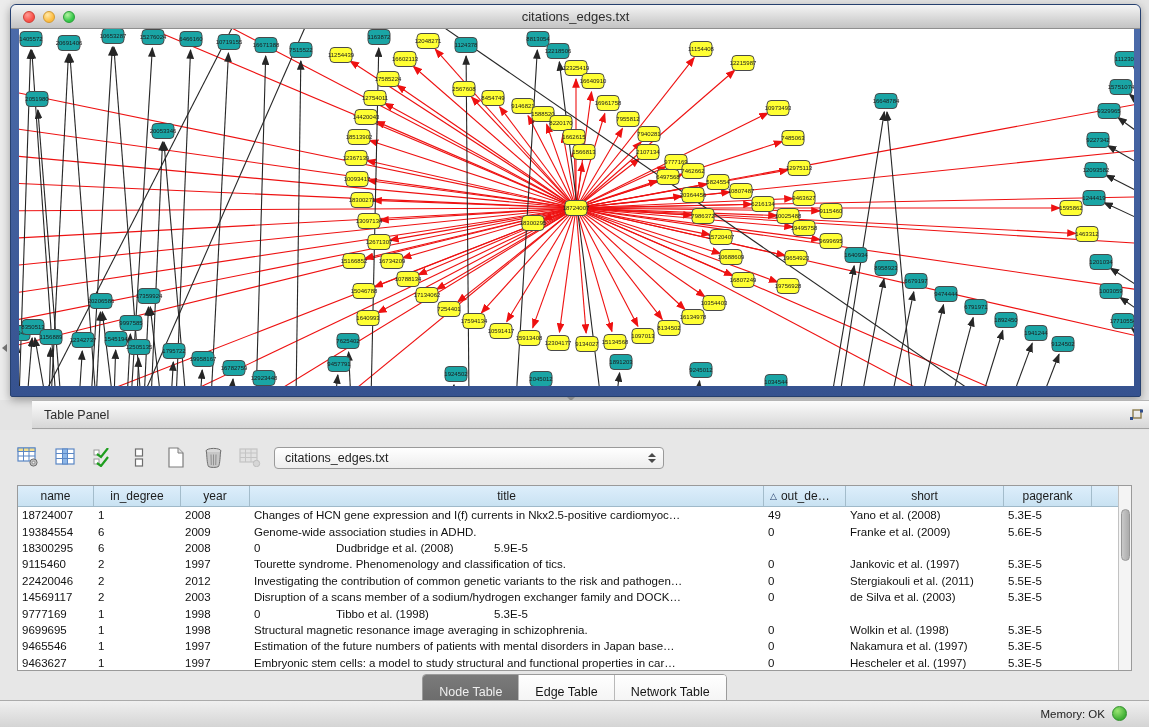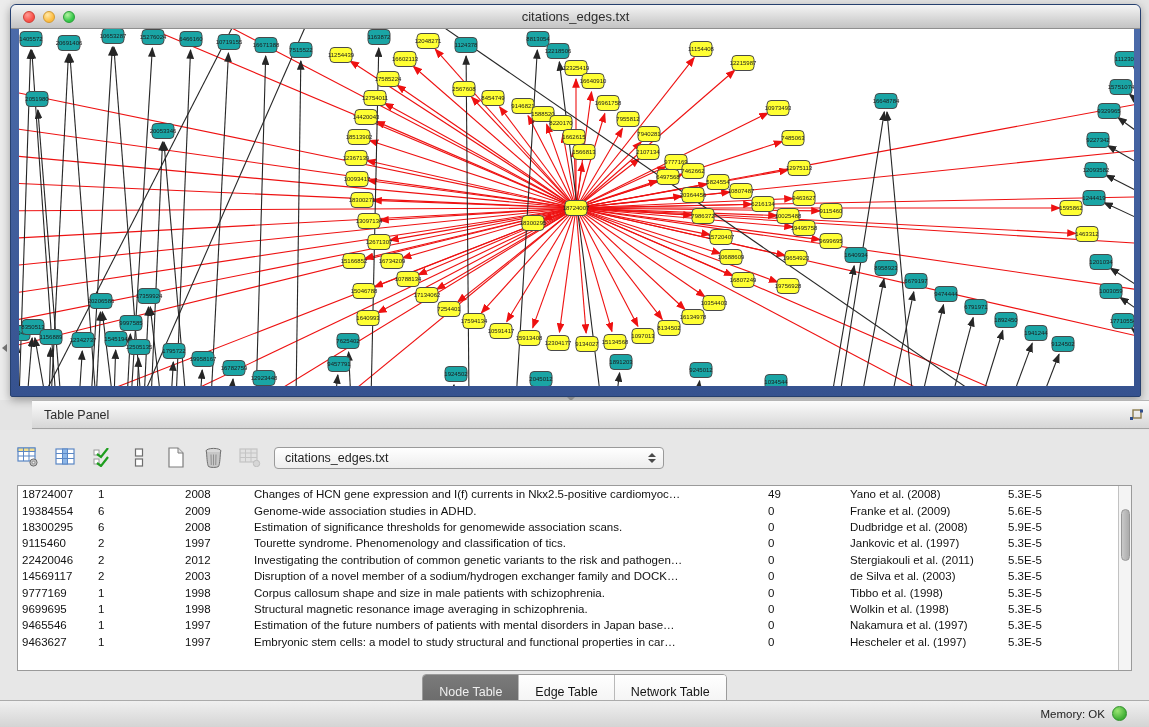--- a/index.html
+++ b/index.html
@@ -848,20 +848,44 @@
 
     <div class="table-select">
       <span class="value">citations_edges.txt</span>
       <span class="select-arrows">
           <i class="up"></i>
           <i class="dn"></i>
         </span>
     </div>
 
     <div class="attr-table">
+      <div class="thead" id="thead">
+          <div class="th c0">
+            <span>name</span>
+          </div>
+          <div class="th c1">
+            <span>in_degree</span>
+          </div>
+          <div class="th c2">
+            <span>year</span>
+          </div>
+          <div class="th c3">
+            <span>title</span>
+          </div>
+          <div class="th c4 sorted">
+            <span class="sort-tri">△</span>
+            <span>out_de…</span>
+          </div>
+          <div class="th c5">
+            <span>short</span>
+          </div>
+          <div class="th c6">
+            <span>pagerank</span>
+          </div>
+        </div>
       <div class="tbody" id="tbody">
           <div class="tr">
             <div class="td c0">18724007</div>
             <div class="td c1">1</div>
             <div class="td c2">2008</div>
             <div class="td c3">Changes of HCN gene expression and I(f) currents in Nkx2.5-positive cardiomyoc…</div>
             <div class="td c4">49</div>
             <div class="td c5">Yano et al. (2008)</div>
             <div class="td c6">5.3E-5</div>
           </div>
@@ -871,21 +895,20 @@
             <div class="td c2">2009</div>
             <div class="td c3">Genome-wide association studies in ADHD.</div>
             <div class="td c4">0</div>
             <div class="td c5">Franke et al. (2009)</div>
             <div class="td c6">5.6E-5</div>
           </div>
           <div class="tr">
             <div class="td c0">18300295</div>
             <div class="td c1">6</div>
             <div class="td c2">2008</div>
-            <div class="td c3">Estimation of significance thresholds for genomewide association scans.</div>
             <div class="td c4">0</div>
             <div class="td c5">Dudbridge et al. (2008)</div>
             <div class="td c6">5.9E-5</div>
           </div>
           <div class="tr">
             <div class="td c0">9115460</div>
             <div class="td c1">2</div>
             <div class="td c2">1997</div>
             <div class="td c3">Tourette syndrome. Phenomenology and classification of tics.</div>
             <div class="td c4">0</div>
@@ -898,30 +921,29 @@
             <div class="td c2">2012</div>
             <div class="td c3">Investigating the contribution of common genetic variants to the risk and pathogen…</div>
             <div class="td c4">0</div>
             <div class="td c5">Stergiakouli et al. (2011)</div>
             <div class="td c6">5.5E-5</div>
           </div>
           <div class="tr">
             <div class="td c0">14569117</div>
             <div class="td c1">2</div>
             <div class="td c2">2003</div>
-            <div class="td c3">Disruption of a novel member of a sodium/hydrogen exchanger family and DOCK…</div>
+            <div class="td c3">Disruption of a scans member of a sodium/hydrogen exchanger family and DOCK…</div>
             <div class="td c4">0</div>
             <div class="td c5">de Silva et al. (2003)</div>
             <div class="td c6">5.3E-5</div>
           </div>
           <div class="tr">
             <div class="td c0">9777169</div>
             <div class="td c1">1</div>
             <div class="td c2">1998</div>
-            <div class="td c3">Corpus callosum shape and size in male patients with schizophrenia.</div>
             <div class="td c4">0</div>
             <div class="td c5">Tibbo et al. (1998)</div>
             <div class="td c6">5.3E-5</div>
           </div>
           <div class="tr">
             <div class="td c0">9699695</div>
             <div class="td c1">1</div>
             <div class="td c2">1998</div>
             <div class="td c3">Structural magnetic resonance image averaging in schizophrenia.</div>
             <div class="td c4">0</div>

